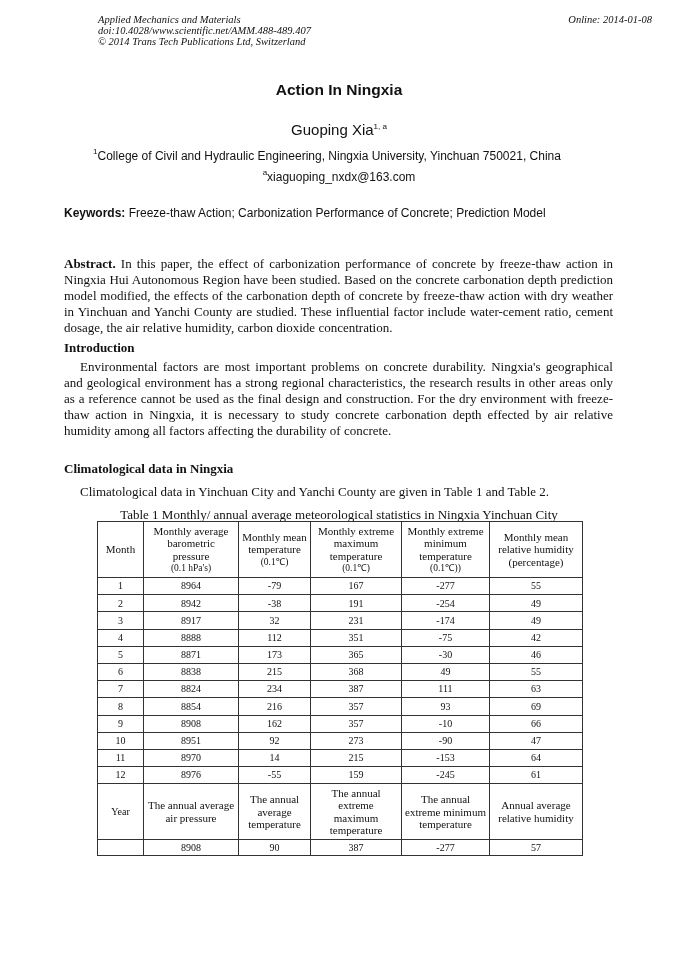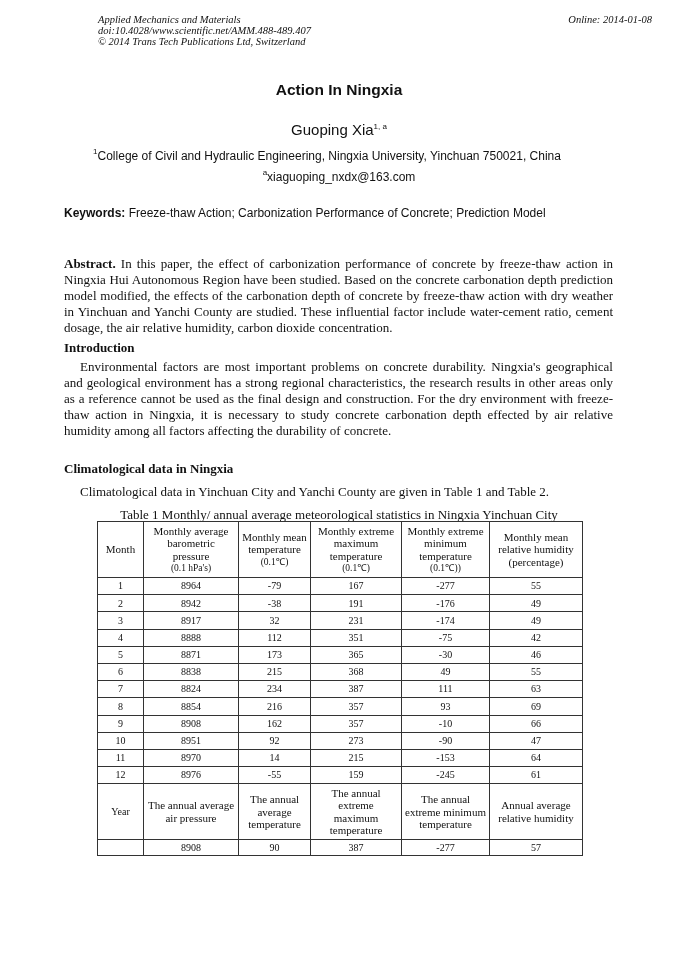--- a/index.html
+++ b/index.html
@@ -156,21 +156,21 @@
         <td>-79</td>
         <td>167</td>
         <td>-277</td>
         <td>55</td>
     </tr>
     <tr class="month-row">
       <td>2</td>
         <td>8942</td>
         <td>-38</td>
         <td>191</td>
-        <td>-176</td>
+        <td>-254</td>
         <td>49</td>
     </tr>
     <tr class="month-row">
       <td>3</td>
         <td>8917</td>
         <td>32</td>
         <td>231</td>
         <td>-174</td>
         <td>49</td>
     </tr>

